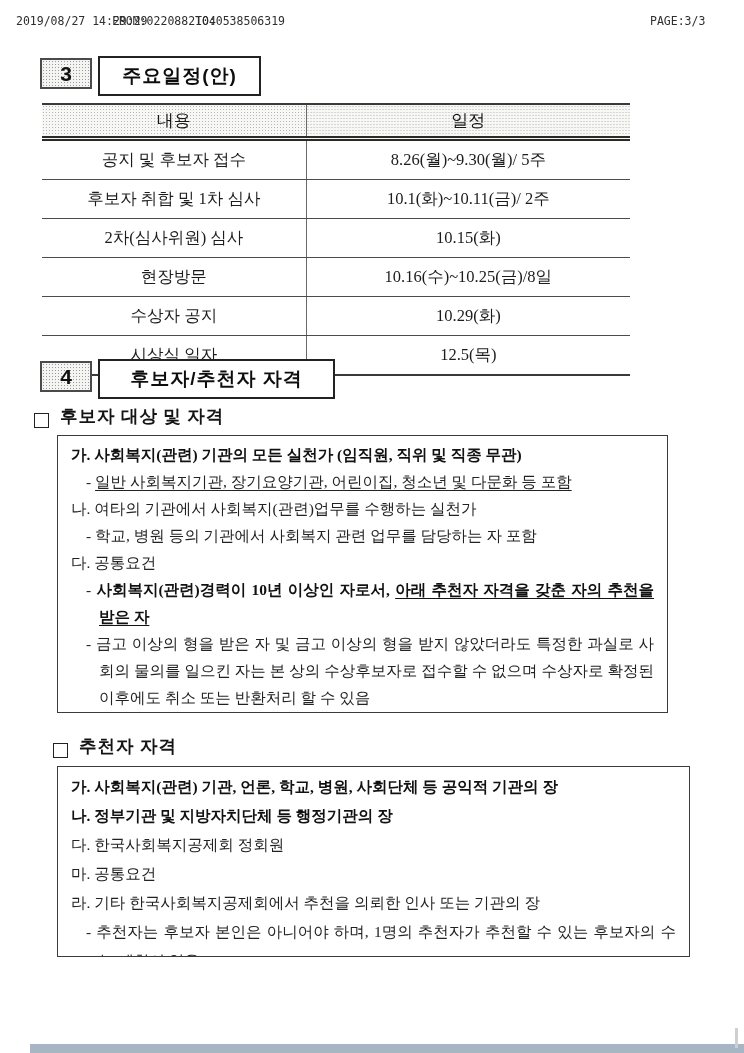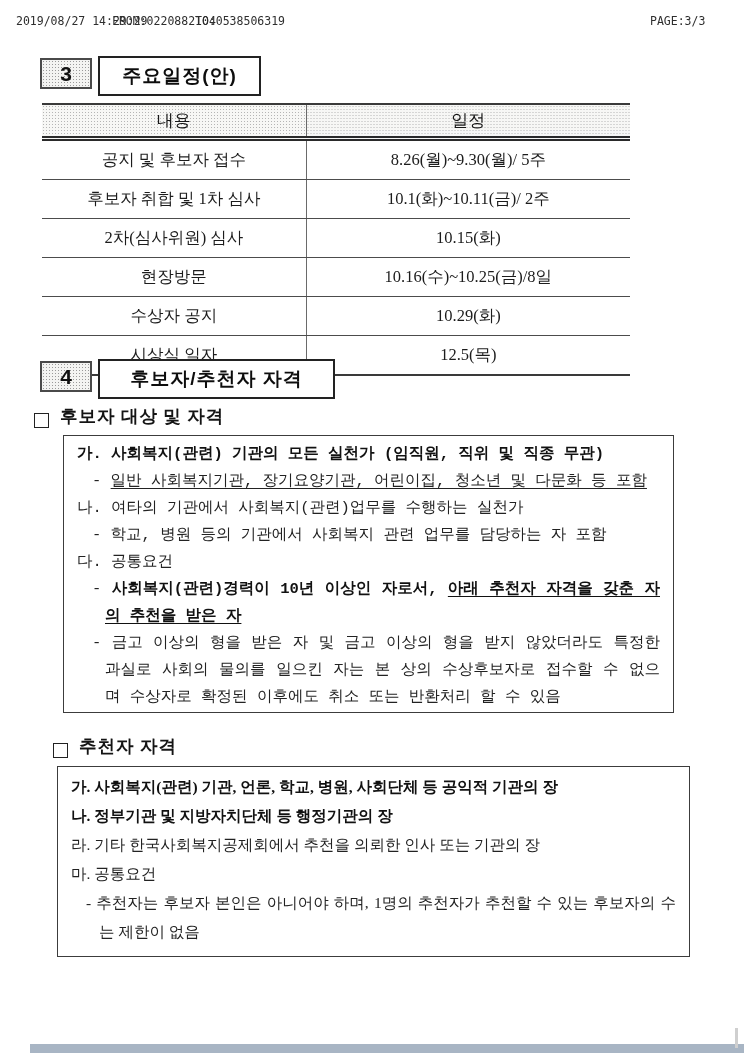--- a/index.html
+++ b/index.html
@@ -43,21 +43,21 @@
   
   .subhead{position:absolute;left:34px;display:flex;align-items:flex-end;
         font-size:17.5px;font-weight:bold;color:#141414;letter-spacing:1px;}
   .sub1{top:404px;} .sub2{top:734px;margin-left:19px;}
   .sq{display:inline-block;width:13px;height:13px;border:1.5px solid #222;
         margin-right:11px;background:#fff;}
 
   
   .box{position:absolute;border:1.5px solid #3c3c3c;background:#fff;box-sizing:border-box;
         padding:5px 13px;overflow:hidden;}
-  .box1{left:63px;top:435px;width:611px;height:278px;font-family:Liberation Mono, monospace;}
+  .box1{left:57px;top:435px;width:611px;height:278px;}
   .box2{left:57px;top:766px;width:633px;height:191px;}
   .box1 .line{line-height:27px;font-size:15.5px;}
   .box2 .line{line-height:29px;font-size:15.5px;}
   .line{color:#222;text-align:justify;}
   .line.hang{padding-left:20px;text-indent:-13px;margin-left:8px;}
   .line span.b{font-weight:bold;color:#111;}
   .line span.u{text-decoration:underline;text-underline-offset:3px;}
 
   
   .bottom-bar{position:absolute;left:30px;top:1044px;width:714px;height:9px;background:#a8b5c4;}
@@ -132,21 +132,22 @@
     </div>
 
   <div class="subhead sub2">
     <span class="sq"></span>
     <span>추천자 자격</span>
   </div>
 
   <div class="box box2" id="box2">
       <div class="line"><span class="b">가. 사회복지(관련) 기관, 언론, 학교, 병원, 사회단체 등 공익적 기관의 장</span></div>
       <div class="line"><span class="b">나. 정부기관 및 지방자치단체 등 행정기관의 장</span></div>
+      <div class="line"><span>다. 한국사회복지공제회 정회원</span></div>
+      <div class="line"><span>마. 공통요건</span></div>
       <div class="line"><span>라. 기타 한국사회복지공제회에서 추천을 의뢰한 인사 또는 기관의 장</span></div>
-      <div class="line"><span>마. 공통요건</span></div>
       <div class="line hang"><span>- 추천자는 후보자 본인은 아니어야 하며, 1명의 추천자가 추천할 수 있는 후보자의 수는 제한이 없음</span></div>
     </div>
 
   <div class="bottom-bar"></div>
   <div class="edge-mark"></div>
 
 </div>
 
 </body></html>

